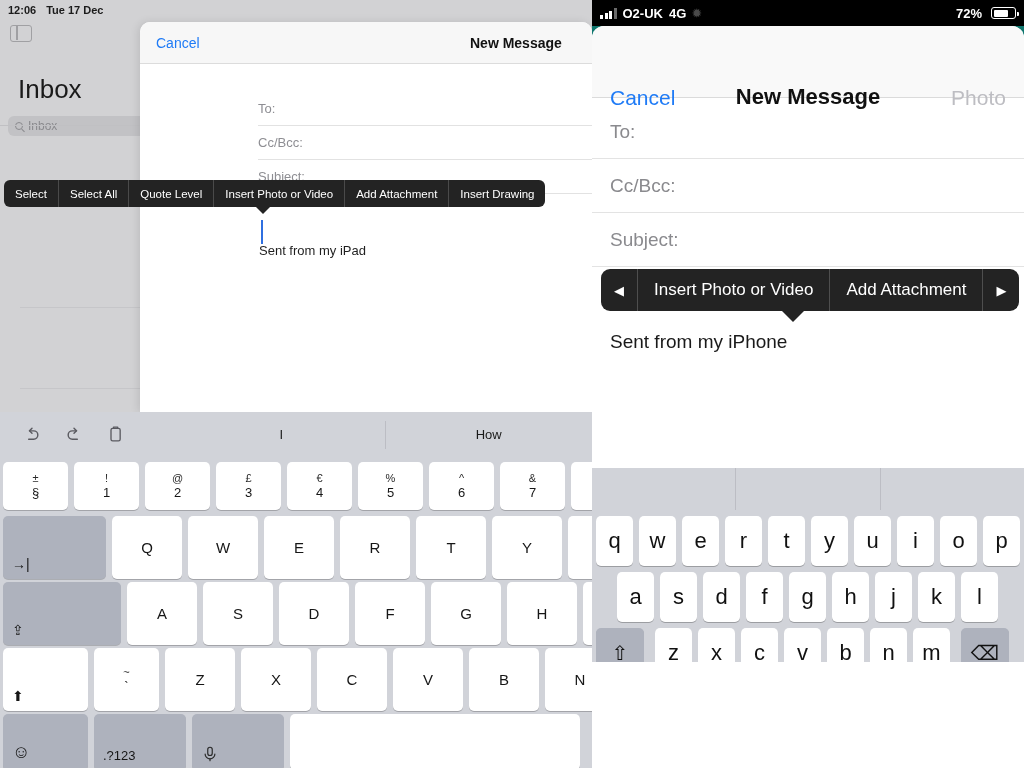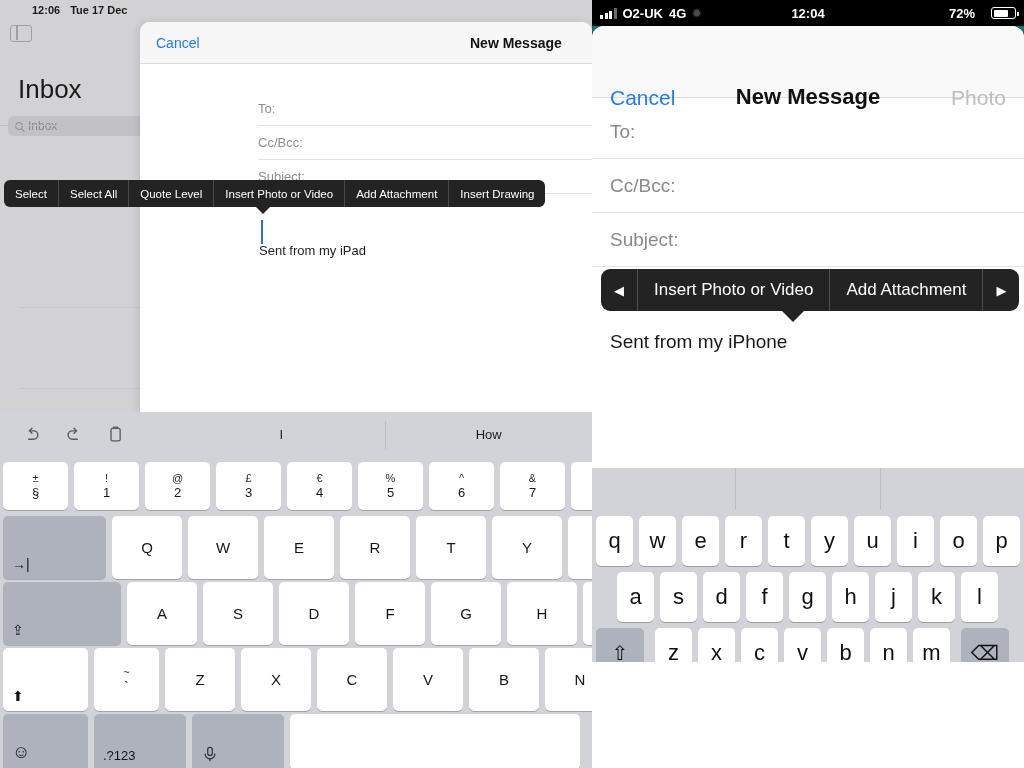--- a/index.html
+++ b/index.html
@@ -14,21 +14,21 @@
   .ipad {
     position: absolute; left: 0; top: 0;
     width: 592px; height: 768px;
     background: #ffffff; overflow: hidden;
   }
   .ipad-bg { position: absolute; inset: 0 0 0 0; background: #d2d2d4; }
   .ipad-statusbar {
     position: absolute; left: 0; top: 0; width: 592px; height: 20px;
     background: #d2d2d4; color: #1b1b1b;
     font-size: 11px; font-weight: bold;
-    display: flex; align-items: center; gap: 10px; padding-left: 8px; margin-left: 24px;
+    display: flex; align-items: center; gap: 10px; padding-left: 8px;
   }
   .ipad-sidebar {
     position: absolute; left: 0; top: 20px; width: 148px; height: 392px;
     background: #d2d2d4;
   }
   .sidebar-toggle {
     position: absolute; left: 10px; top: 5px;
     width: 22px; height: 17px;
     border: 1.6px solid #a0a0a3; border-radius: 3px;
     display: block;
@@ -164,21 +164,21 @@
     position: absolute; left: 0; top: 0; width: 432px; height: 26px;
     background: #000000; color: #ffffff;
     display: flex; align-items: center; font-size: 13px; font-weight: bold;
   }
   .ip-sb-left { position: absolute; left: 8px; display: flex; align-items: center; gap: 6px; }
   .sig-bars { display: flex; align-items: flex-end; gap: 1.5px; height: 11px; }
   .sig-bars i { display: block; width: 3px; background: #fff; }
   .sig-bars i:nth-child(1){height:4px} .sig-bars i:nth-child(2){height:6px}
   .sig-bars i:nth-child(3){height:8px} .sig-bars i:nth-child(4){height:11px; background:#6a6a6a}
   .ip-sb-center { position: absolute; left: 0; width: 432px; text-align: center; }
-  .ip-sb-right { position: absolute; right: 8px; display: flex; align-items: center; gap: 16px; text-align: center; }
+  .ip-sb-right { position: absolute; right: 8px; display: flex; align-items: center; gap: 9px; text-align: center; }
   .batt {
     width: 25px; height: 12px; border: 1.5px solid #fff; border-radius: 3px;
     position: relative; padding: 1.5px;
   }
   .batt::after {
     content:""; position:absolute; right:-4px; top:3.5px;
     width:2px; height:4px; background:#fff; border-radius:0 1px 1px 0;
   }
   .batt i { display: block; height: 100%; width: 72%; background: #fff; border-radius: 1px; }
 
@@ -419,21 +419,20 @@
         <span class="sig-bars">
             <i></i>
             <i></i>
             <i></i>
             <i></i>
           </span>
         <span>O2-UK</span>
         <span>4G</span>
         <span style="color:#4a4a4a;font-size:11px">✹</span>
       </div>
-      <div class="ip-sb-center">12:04</div>
       <div class="ip-sb-right">
         <span>72%</span>
         <span class="batt">
             <i></i>
           </span>
       </div>
     </div>
 
     <div class="ip-sheet">
       <div class="ip-grabber"></div>

